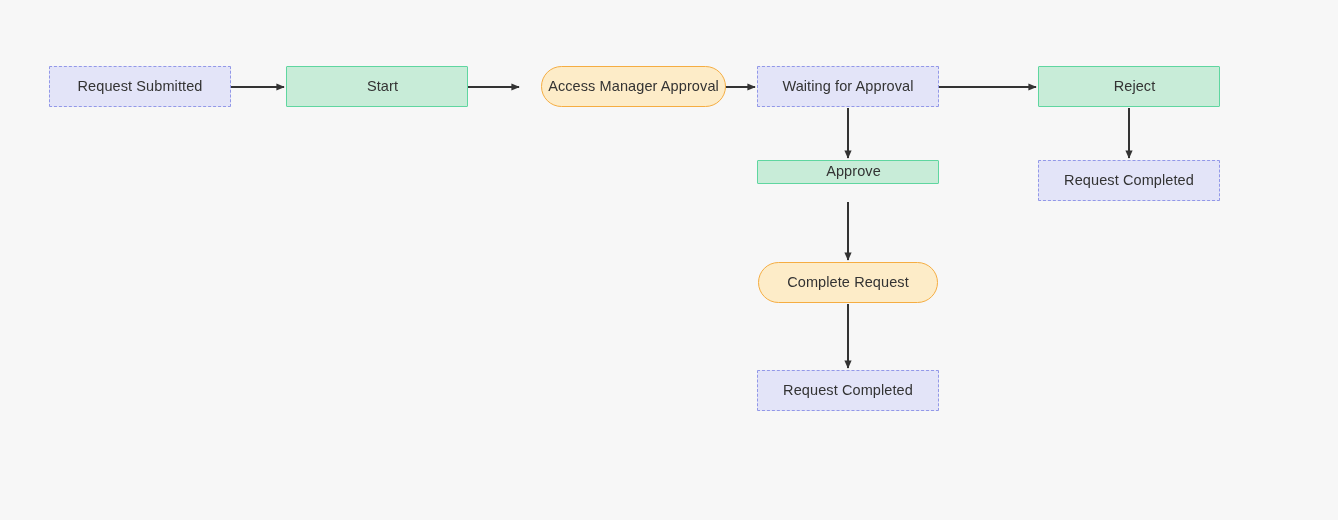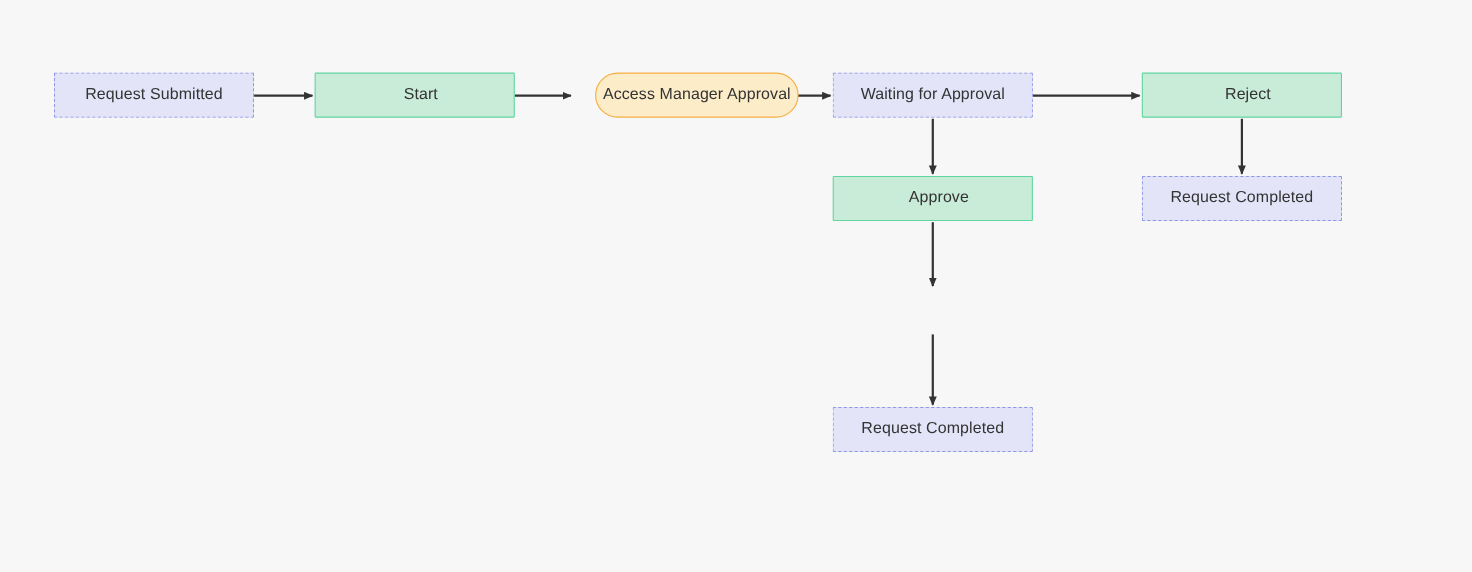--- a/index.html
+++ b/index.html
@@ -96,26 +96,29 @@
   </div>
 
   <div class="node node-state" style="left:757px; top:66px; width:182px; height:41px;">
     <span class="node-label">Waiting for Approval</span>
   </div>
 
   <div class="node node-action" style="left:1038px; top:66px; width:182px; height:41px;">
     <span class="node-label">Reject</span>
   </div>
 
-  <div class="node node-action" style="left:757px; top:160px; width:182px; height:41px;">
+  <div class="node node-action" style="left:757px; top:160px; width:182px; height:24px;">
     <span class="node-label">Approve</span>
   </div>
 
   <div class="node node-state" style="left:1038px; top:160px; width:182px; height:41px;">
     <span class="node-label">Request Completed</span>
   </div>
 
+  <div class="node node-task" style="left:758px; top:262px; width:180px; height:41px;">
+    <span class="node-label">Complete Request</span>
+  </div>
 
   <div class="node node-state" style="left:757px; top:370px; width:182px; height:41px;">
     <span class="node-label">Request Completed</span>
   </div>
 
 </div>
 
 </body></html>

